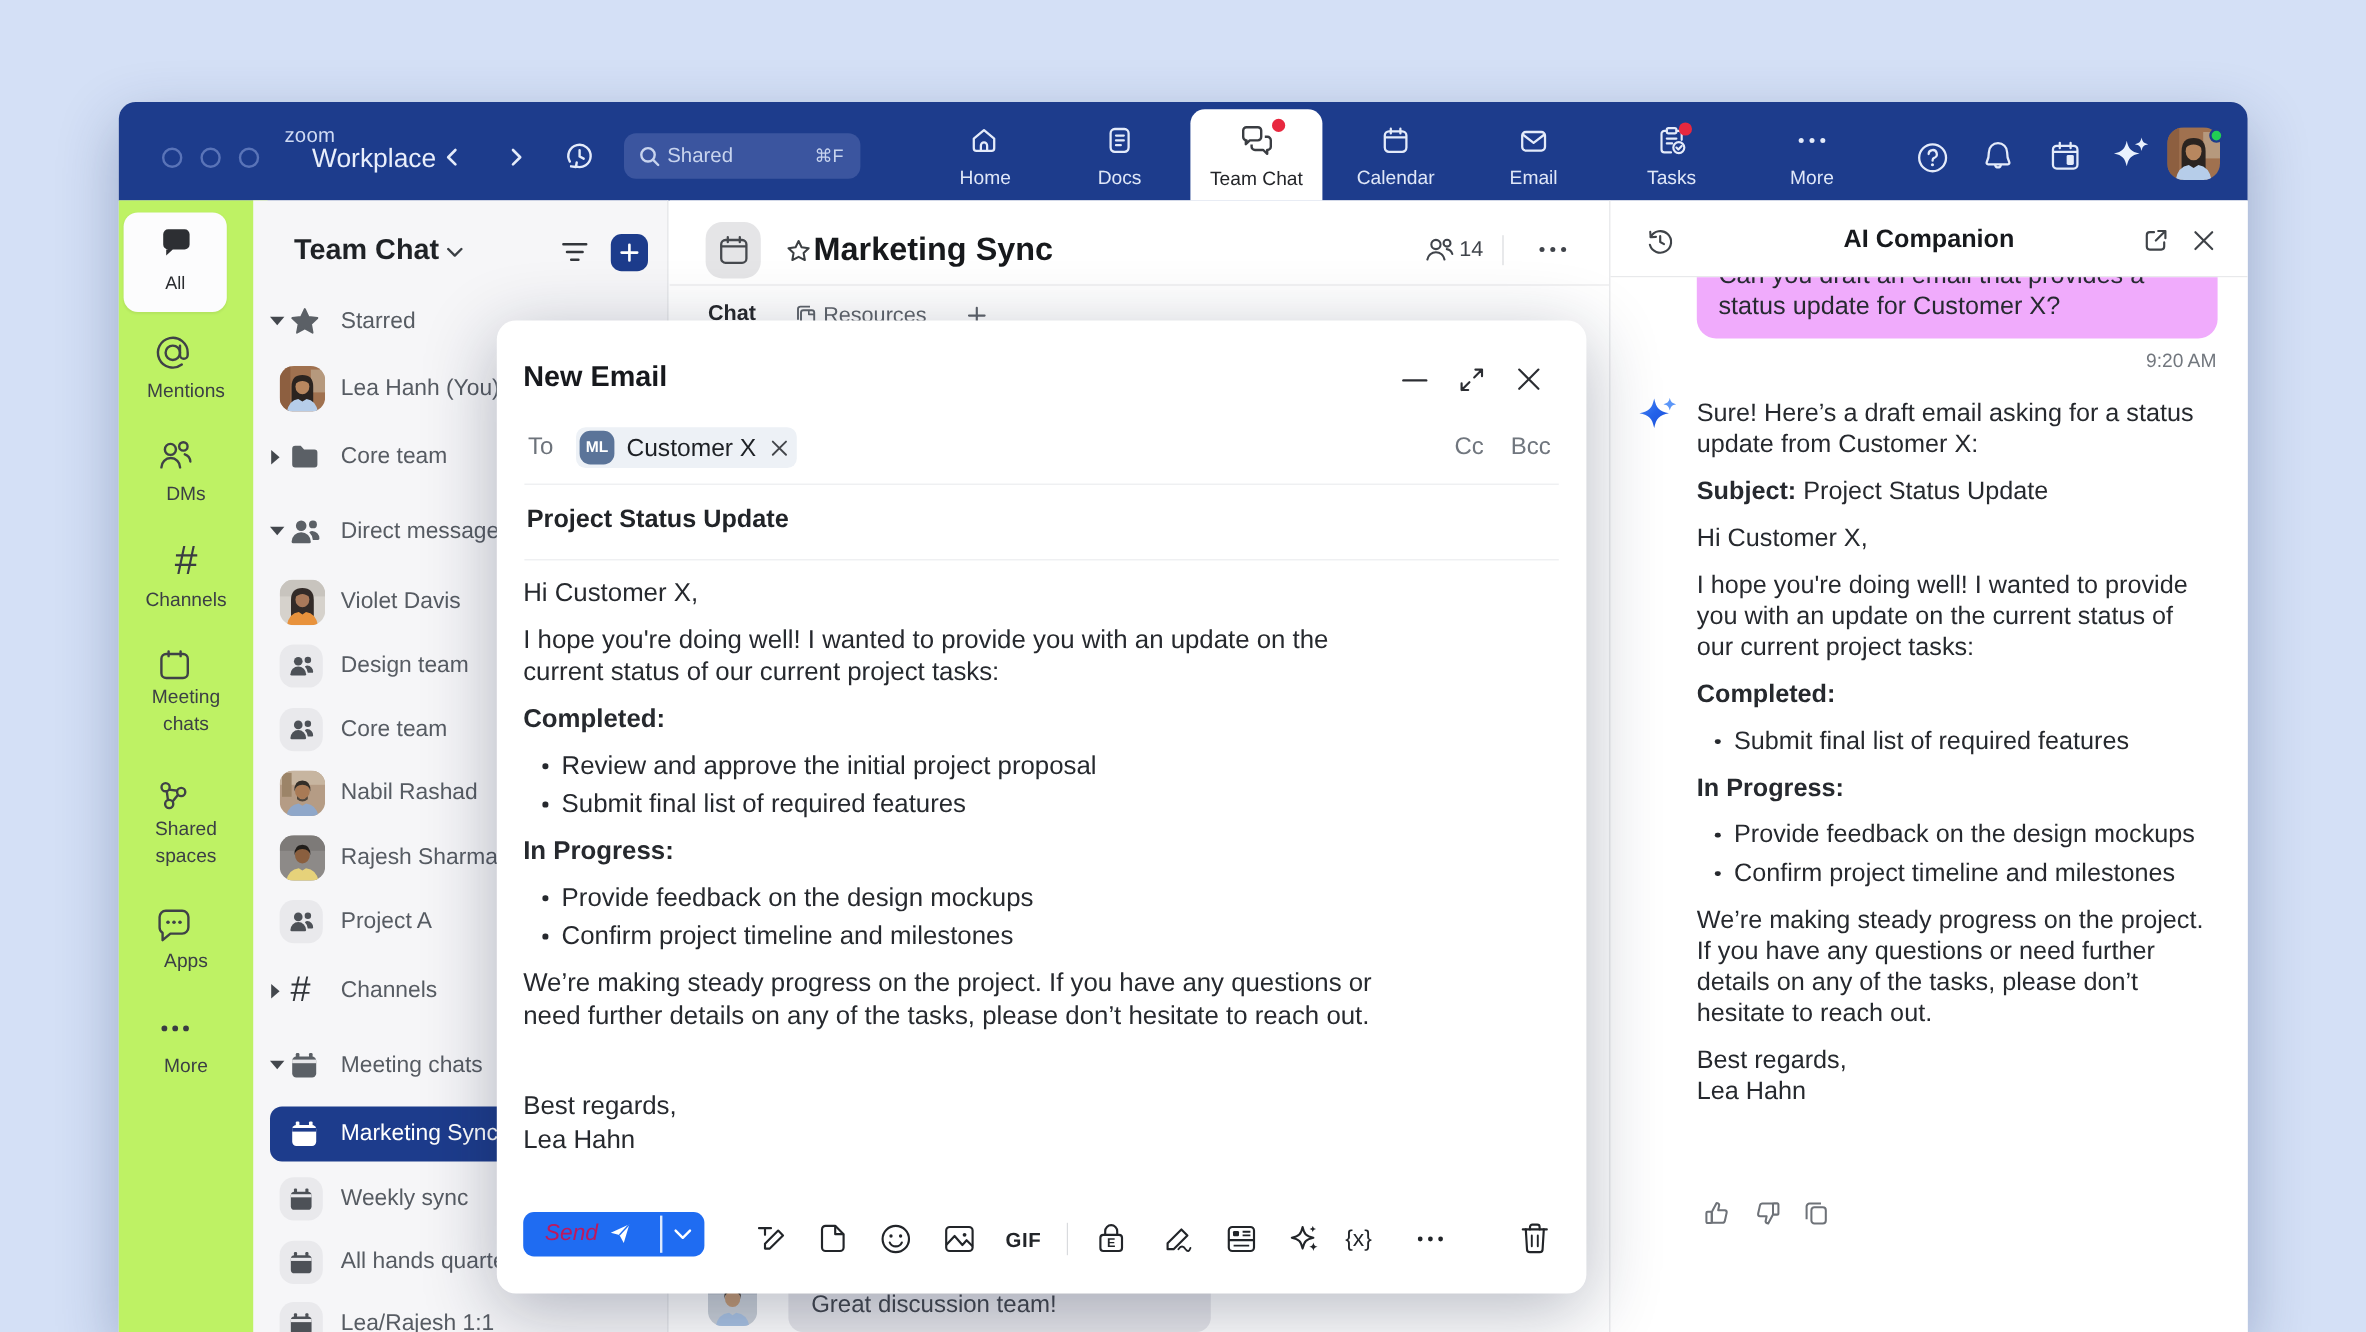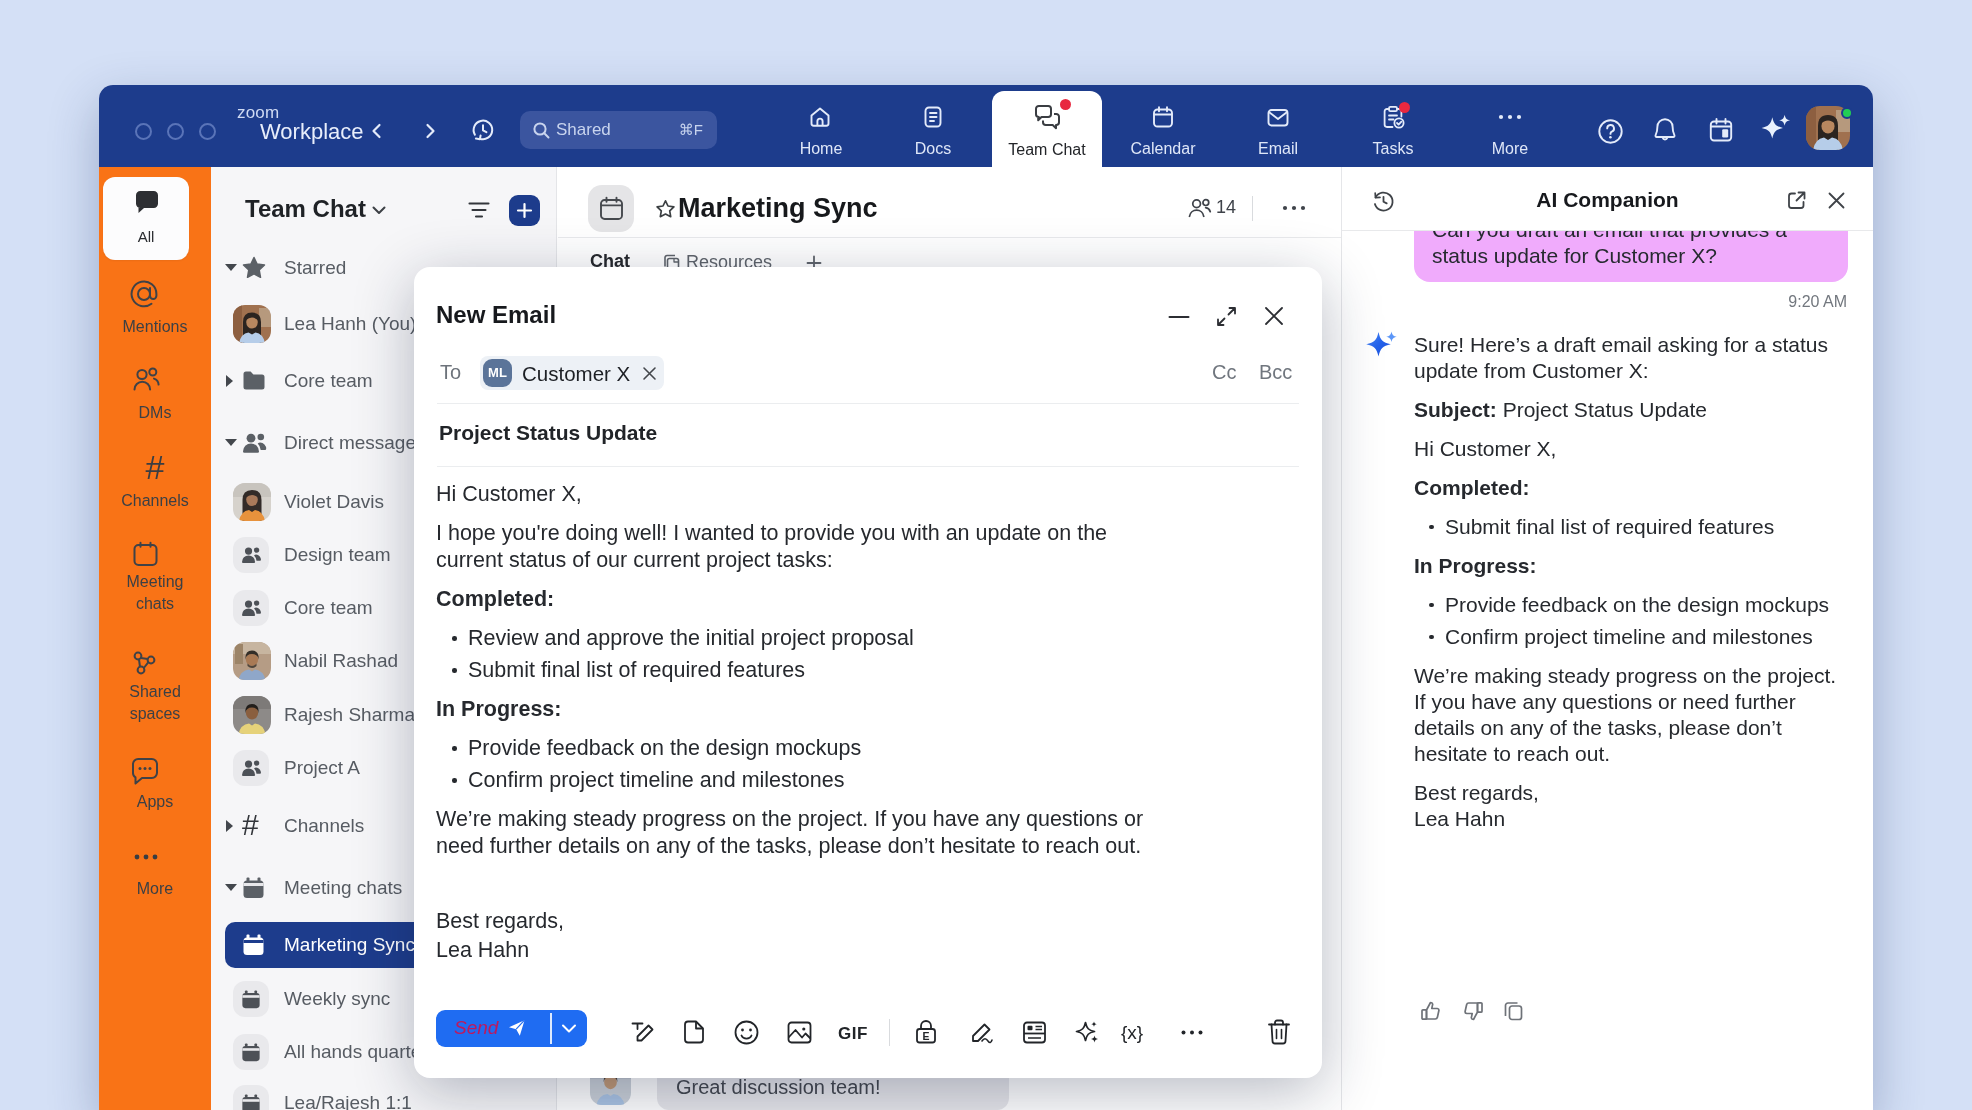--- a/index.html
+++ b/index.html
@@ -25,21 +25,21 @@
             background:#3b559f; border-radius:10px; color:#c8d4ee; }
   #search .stxt { position:absolute; left:36px; top:9px; font-size:17px; }
   #search .skey { position:absolute; right:14px; top:10px; font-size:15px; }
 
   #tab-teamchat { position:absolute; left:893px; top:6px; width:110px; height:76px;
                   background:#fff; border-radius:12px 12px 0 0; }
 
   .avbox { border-radius:14px; overflow:hidden; position:absolute; }
 
   
-  #rail { position:absolute; left:0; top:82px; width:124px; height:943px; background:#f97316; }
+  #rail { position:absolute; left:0; top:82px; width:124px; height:943px; background:#bef264; }
   .rlab { position:absolute; width:112px; text-align:center; font-size:16px; color:#3c4045; }
   #all-box { position:absolute; left:4px; top:10px; width:86px; height:83px; background:#fcfcfd; border-radius:12px; box-shadow:0 1px 2px rgba(0,0,0,.06); }
 
   
   #panel { position:absolute; left:112px; top:82px; width:346px; height:943px; background:#f6f6f8; border-right:1px solid #e4e5e8; }
   .plabel { font-size:19px; color:#575c63; white-space:nowrap; }
   .caret-d { width:0; height:0; border-left:6px solid transparent; border-right:6px solid transparent; border-top:7px solid #43474d; }
   .caret-r { width:0; height:0; border-top:6px solid transparent; border-bottom:6px solid transparent; border-left:7px solid #43474d; }
   .ibox { width:36px; height:36px; border-radius:12px; background:#e9e9ec; display:flex; align-items:center; justify-content:center; }
   .av36 { width:38px; height:38px; border-radius:12px; overflow:hidden; }
@@ -476,20 +476,21 @@
               <stop offset="1" stop-color="#1d4fd7"></stop>
             </linearGradient>
           </defs>
         <path d="M14.5 2 C16.3 10.2 18.6 12.5 26.8 14.3 C18.6 16.1 16.3 18.4 14.5 26.6 C12.7 18.4 10.4 16.1 2.2 14.3 C10.4 12.5 12.7 10.2 14.5 2 Z" fill="url(#aig)"></path>
         <path d="M27.5 1.5 C28.3 5 29.3 6 32.8 6.8 C29.3 7.6 28.3 8.6 27.5 12.1 C26.7 8.6 25.7 7.6 22.2 6.8 C25.7 6 26.7 5 27.5 1.5 Z" fill="#5b96f8"></path>
       </svg>
       <div class="abs aitext" style="left:72px;top:101px;width:440px;">
         <p>Sure! Here’s a draft email asking for a status<br>update from Customer X:</p>
         <p><b>Subject:</b> Project Status Update</p>
         <p>Hi Customer X,</p>
+        <p>I hope you're doing well! I wanted to provide<br>you with an update on the current status of<br>our current project tasks:</p>
         <p><b>Completed:</b></p>
         <div class="bl last">
             <span class="bdot"></span>
             <div>Submit final list of required features</div>
           </div>
         <p><b>In Progress:</b></p>
         <div class="bl">
             <span class="bdot"></span>
             <div>Provide feedback on the design mockups</div>
           </div>

